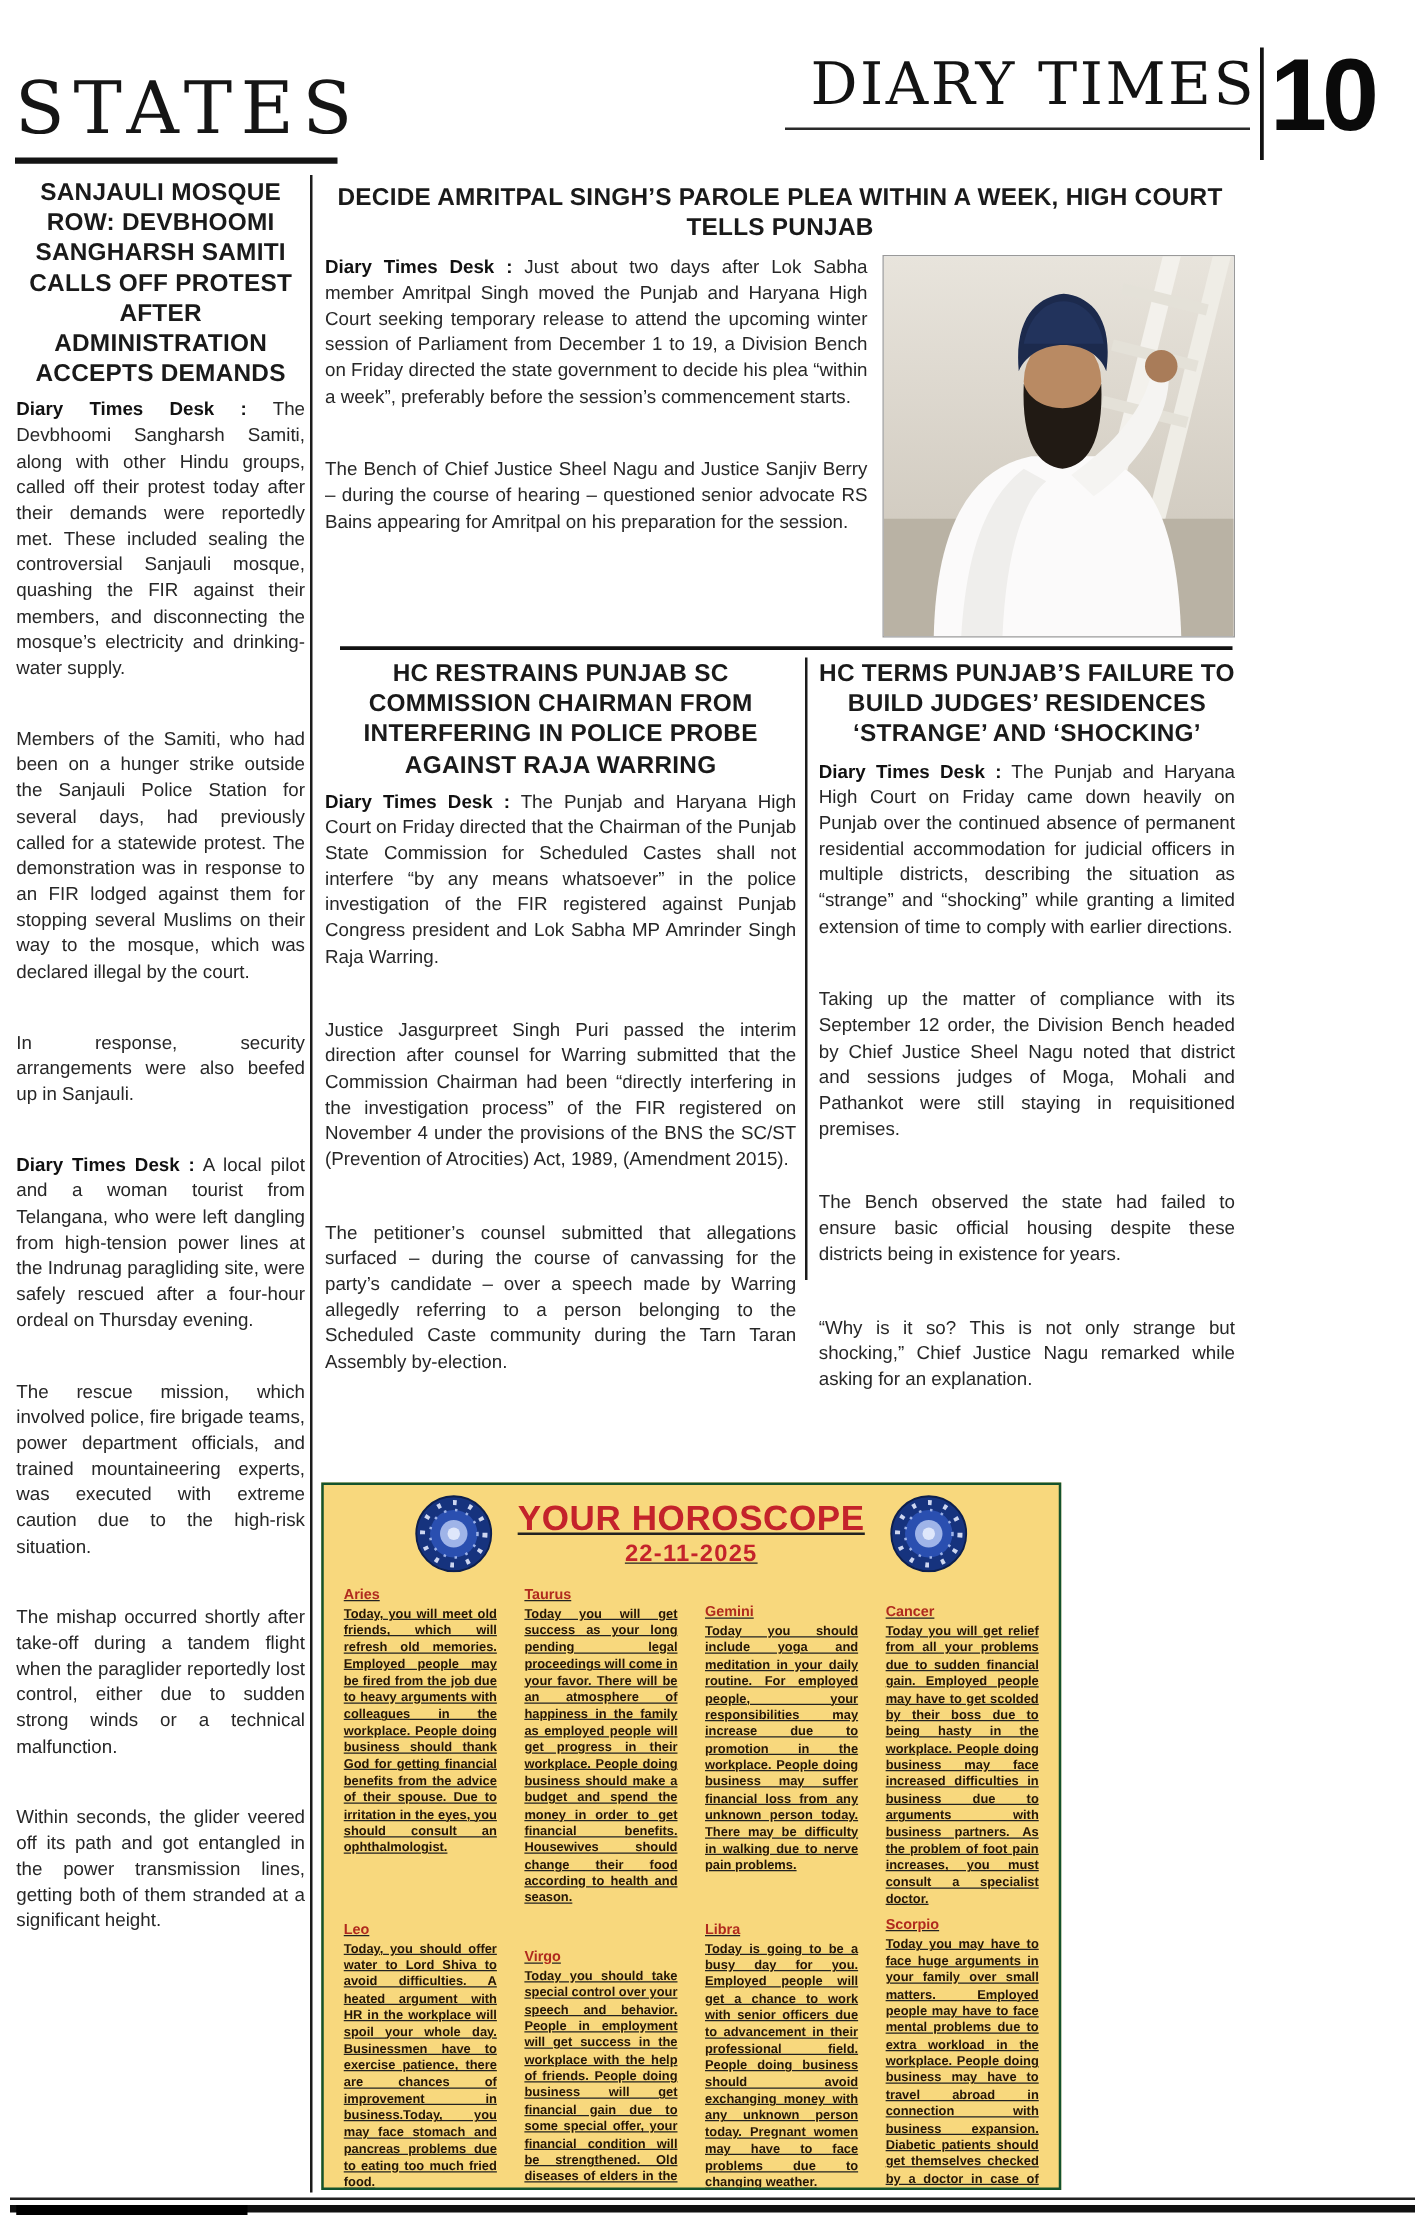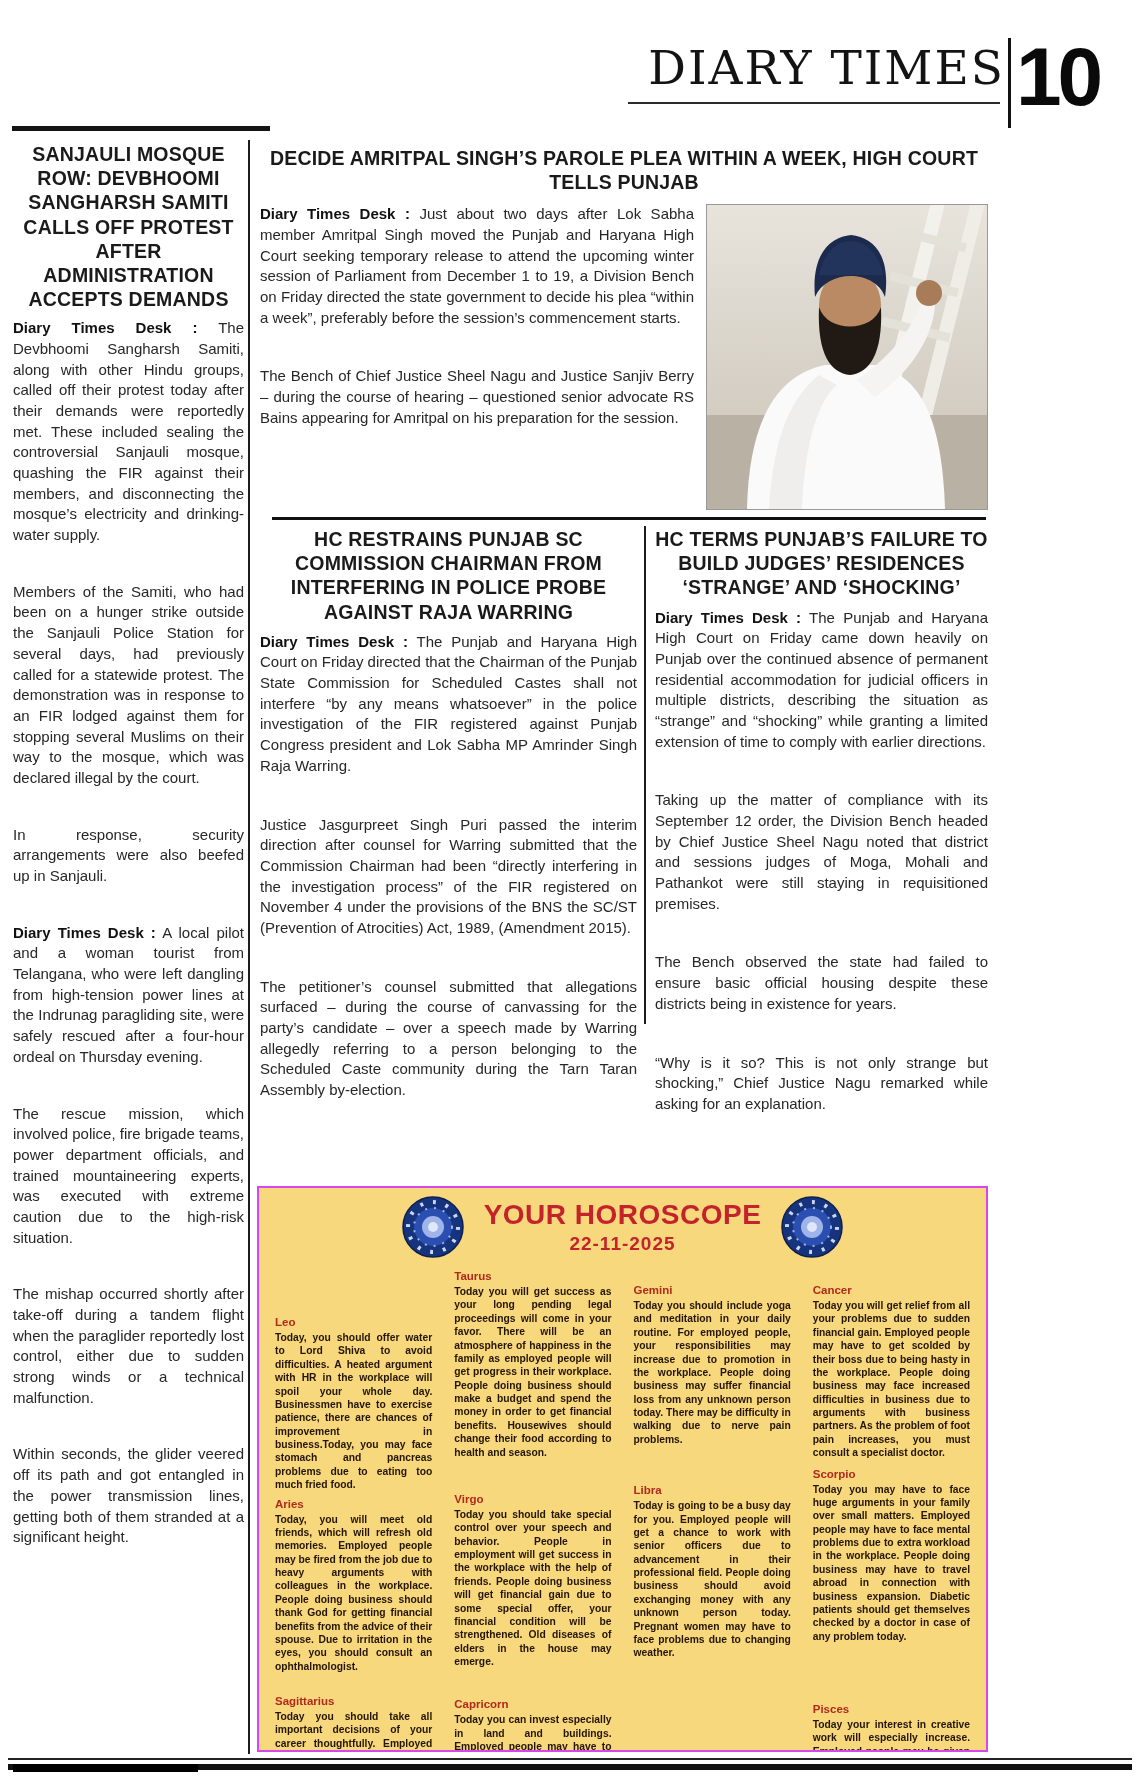--- a/index.html
+++ b/index.html
@@ -67,22 +67,22 @@
 
   .h-rule-1 { position: absolute; left: 272px; top: 517px; width: 714px; height: 3px; background: #111; }
 
   .mid-article { position: absolute; left: 260px; top: 527px; width: 377px; }
   .mid-article .headline { margin-bottom: 8px; }
   .right-article { position: absolute; left: 655px; top: 527px; width: 333px; }
   .right-article .headline { margin-bottom: 8px; }
 
   
   .horoscope {
-    position: absolute; left: 257px; top: 1186px; width: 731px; height: 566px;
-    background: #f8d87d; border: 2px solid #d946ef; overflow: hidden;
+    position: absolute; left: 257px; top: 1186px; width: 592px; height: 566px;
+    background: #f8d87d; border: 2px solid #14532d; overflow: hidden; text-decoration: underline;
   }
   .horo-header { display: flex; justify-content: center; align-items: center; gap: 20px; padding-top: 8px; }
   .horo-titles { text-align: center; }
   .horo-title { font-size: 28px; font-weight: 900; color: #c4232b; letter-spacing: .5px; }
   .horo-date  { font-size: 19px; font-weight: 800; color: #c4232b; letter-spacing: 1px; margin-top: 2px; }
   .horo-grid { display: grid; grid-template-columns: repeat(4, 1fr); column-gap: 22px; padding: 6px 16px 0 16px; }
   .horo-col { display: flex; flex-direction: column; }
   .sign h4 { font-size: 11.5px; font-weight: 800; color: #b02a1e; margin-bottom: 3px; }
   .sign p  { font-size: 10.3px; font-weight: 700; line-height: 1.3; color: #241505; text-align: justify; }
 
@@ -96,20 +96,21 @@
   
   .footer-rule-thin  { position: absolute; left: 8px; top: 1758px; width: 1124px; height: 2px; background: #222; }
   .footer-rule-thick { position: absolute; left: 8px; top: 1764px; width: 1124px; height: 6px; background: #111; }
   .left-end-bar { position: absolute; left: 13px; top: 1764px; width: 185px; height: 8px; background: #000; }
 </style>
 </head>
 <body>
 
 <div id="page">
 
+  <div class="section-title">STATES</div>
   <div class="section-rule"></div>
 
   <div class="masthead">DIARY TIMES</div>
   <div class="masthead-rule"></div>
   <div class="masthead-divider"></div>
   <div class="page-number">10</div>
 
   <div class="left-col">
     <div class="headline">SANJAULI MOSQUE ROW: DEVBHOOMI SANGHARSH SAMITI CALLS OFF PROTEST AFTER ADMINISTRATION ACCEPTS DEMANDS</div>
     <div class="body-text">
@@ -213,28 +214,28 @@
         <circle cx="31" cy="31" r="25" fill="none" stroke="#cdd6f0" stroke-width="4" stroke-dasharray="3 10"></circle>
         <circle cx="31" cy="31" r="19" fill="#2a4fb0"></circle>
         <circle cx="31" cy="31" r="19" fill="none" stroke="#9fb4e8" stroke-width="2" stroke-dasharray="2 7"></circle>
         <circle cx="31" cy="31" r="11" fill="#9fb4e8"></circle>
         <circle cx="31" cy="31" r="5" fill="#dfe7fb"></circle>
       </svg>
     </div>
 
     <div class="horo-grid">
       <div class="horo-col">
+        <div class="sign mt-a">
+          <h4>Aries</h4>
+          <p>Today, you will meet old friends, which will refresh old memories. Employed people may be fired from the job due to heavy arguments with colleagues in the workplace. People doing business should thank God for getting financial benefits from the advice of their spouse. Due to irritation in the eyes, you should consult an ophthalmologist.</p>
+        </div>
         <div class="sign c1-2">
           <h4>Leo</h4>
           <p>Today, you should offer water to Lord Shiva to avoid difficulties. A heated argument with HR in the workplace will spoil your whole day. Businessmen have to exercise patience, there are chances of improvement in business.Today, you may face stomach and pancreas problems due to eating too much fried food.</p>
         </div>
-        <div class="sign mt-a">
-          <h4>Aries</h4>
-          <p>Today, you will meet old friends, which will refresh old memories. Employed people may be fired from the job due to heavy arguments with colleagues in the workplace. People doing business should thank God for getting financial benefits from the advice of their spouse. Due to irritation in the eyes, you should consult an ophthalmologist.</p>
-        </div>
         <div class="sign c1-3">
           <h4>Sagittarius</h4>
           <p>Today you should take all important decisions of your career thoughtfully. Employed people may have to face some problems due to the start of a new job in the workplace. Due to financial gain for business people, you can invest in a new business. Problems like leg pain and headache may bother you.</p>
         </div>
       </div>
       <div class="horo-col">
         <div class="sign mt-a">
           <h4>Taurus</h4>
           <p>Today you will get success as your long pending legal proceedings will come in your favor. There will be an atmosphere of happiness in the family as employed people will get progress in their workplace. People doing business should make a budget and spend the money in order to get financial benefits. Housewives should change their food according to health and season.</p>
         </div>

